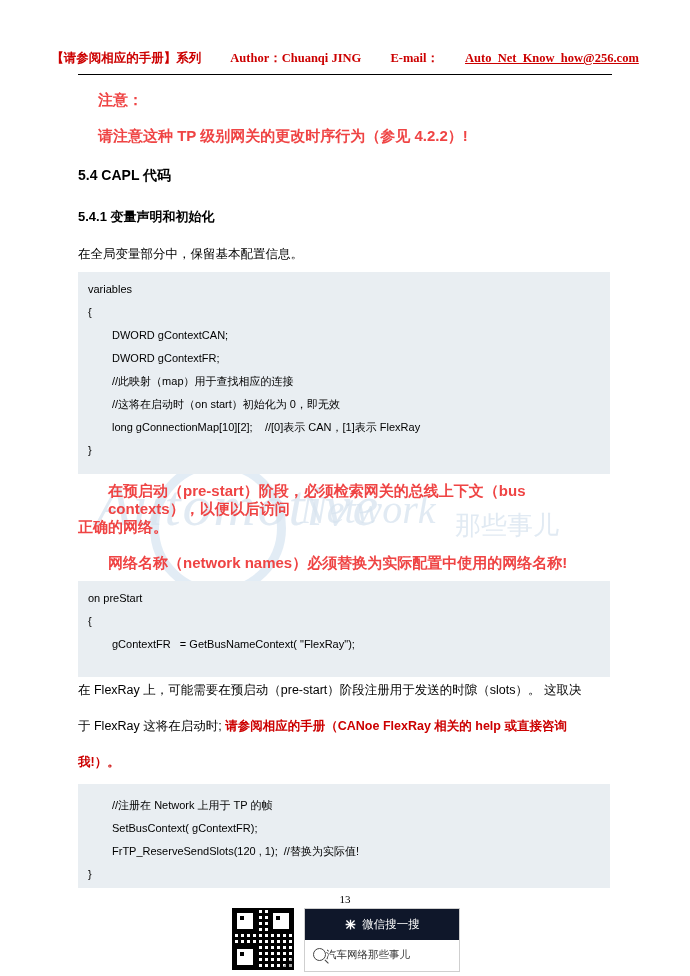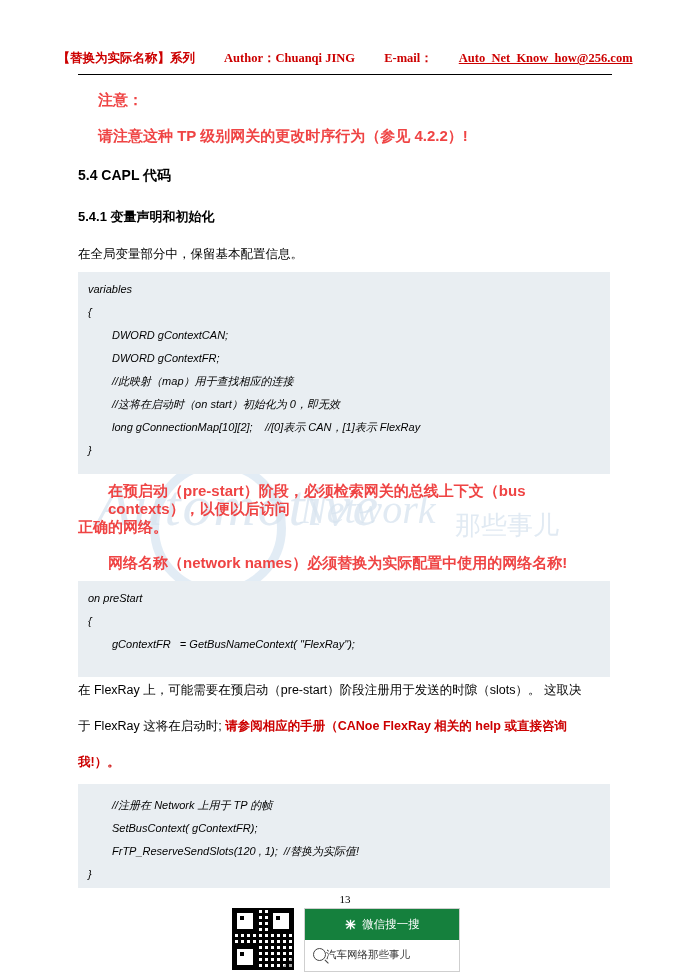--- a/index.html
+++ b/index.html
@@ -132,21 +132,20 @@
     font-family: "Liberation Sans", sans-serif;
   }
   .para-indent { text-indent: 26px; }
 
   
   .code-box {
     position: absolute;
     background: #e9eef2;
     box-sizing: border-box;
     padding: 6px 0 23px 0;
-    font-style: italic;
   }
   .code-line {
     font-size: 11px;
     font-family: "Liberation Sans", sans-serif;
     color: #000;
     line-height: 23px;
     white-space: pre;
     padding-left: 10px;
   }
   .code-line.ind { padding-left: 34px; }
@@ -206,21 +205,21 @@
 
   .wechat-card {
     position: absolute;
     left: 72px; top: 0;
     width: 154px; height: 62px;
     background: #ffffff;
     border: 1px solid #cfcfcf;
   }
   .wechat-top {
     height: 31px;
-    background: #15803d;
+    background: #0f172a;
     display: flex;
     align-items: center;
     justify-content: center;
     gap: 5px;
   }
   .wechat-top span {
     color: #ffffff;
     font-size: 11.5px;
     font-family: "Liberation Sans", sans-serif;
   }
@@ -264,21 +263,21 @@
 
   <div class="watermark">
     <div class="wm-circle"></div>
     <div class="wm-text wm-1">Automotive</div>
     <div class="wm-text wm-2">Network</div>
     <div class="wm-text wm-3">那些事儿</div>
   </div>
 
   <div class="header">
     <div class="header-line">
-      <span class="header-seg">【替换为实际名称】系列</span>
+      <span class="header-seg">【请参阅相应的手册】系列</span>
       <span class="header-seg">Author：Chuanqi JING</span>
       <span class="header-seg">E-mail：</span><a class="header-email-link" href="#">Auto_Net_Know_how@256.com</a>
     </div>
   </div>
   <div class="header-rule"></div>
 
   <div class="content">
 
     <div class="blk red-note" style="left:98px; top:91px; width:520px;">注意：</div>
     <div class="blk red-note" style="left:98px; top:127px; width:540px;">请注意这种 TP 级别网关的更改时序行为（参见 4.2.2）!</div>

